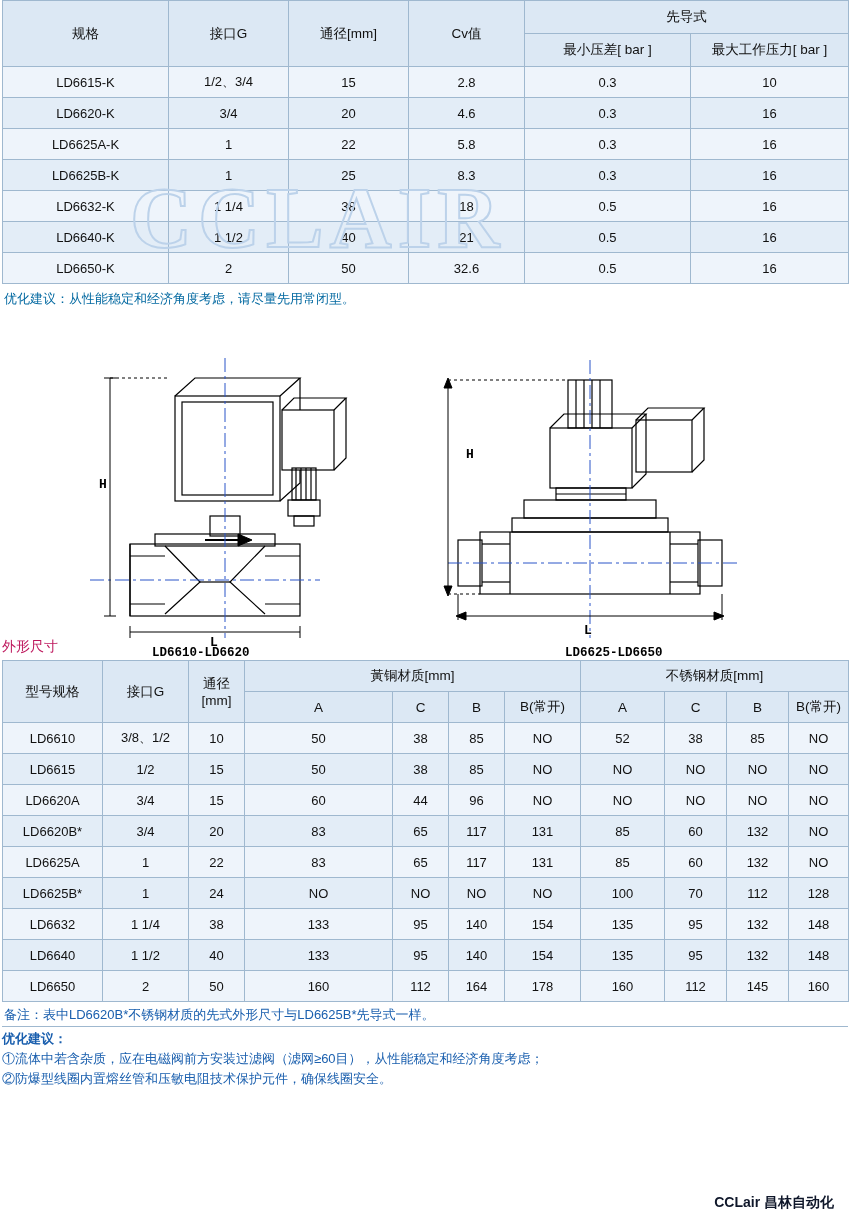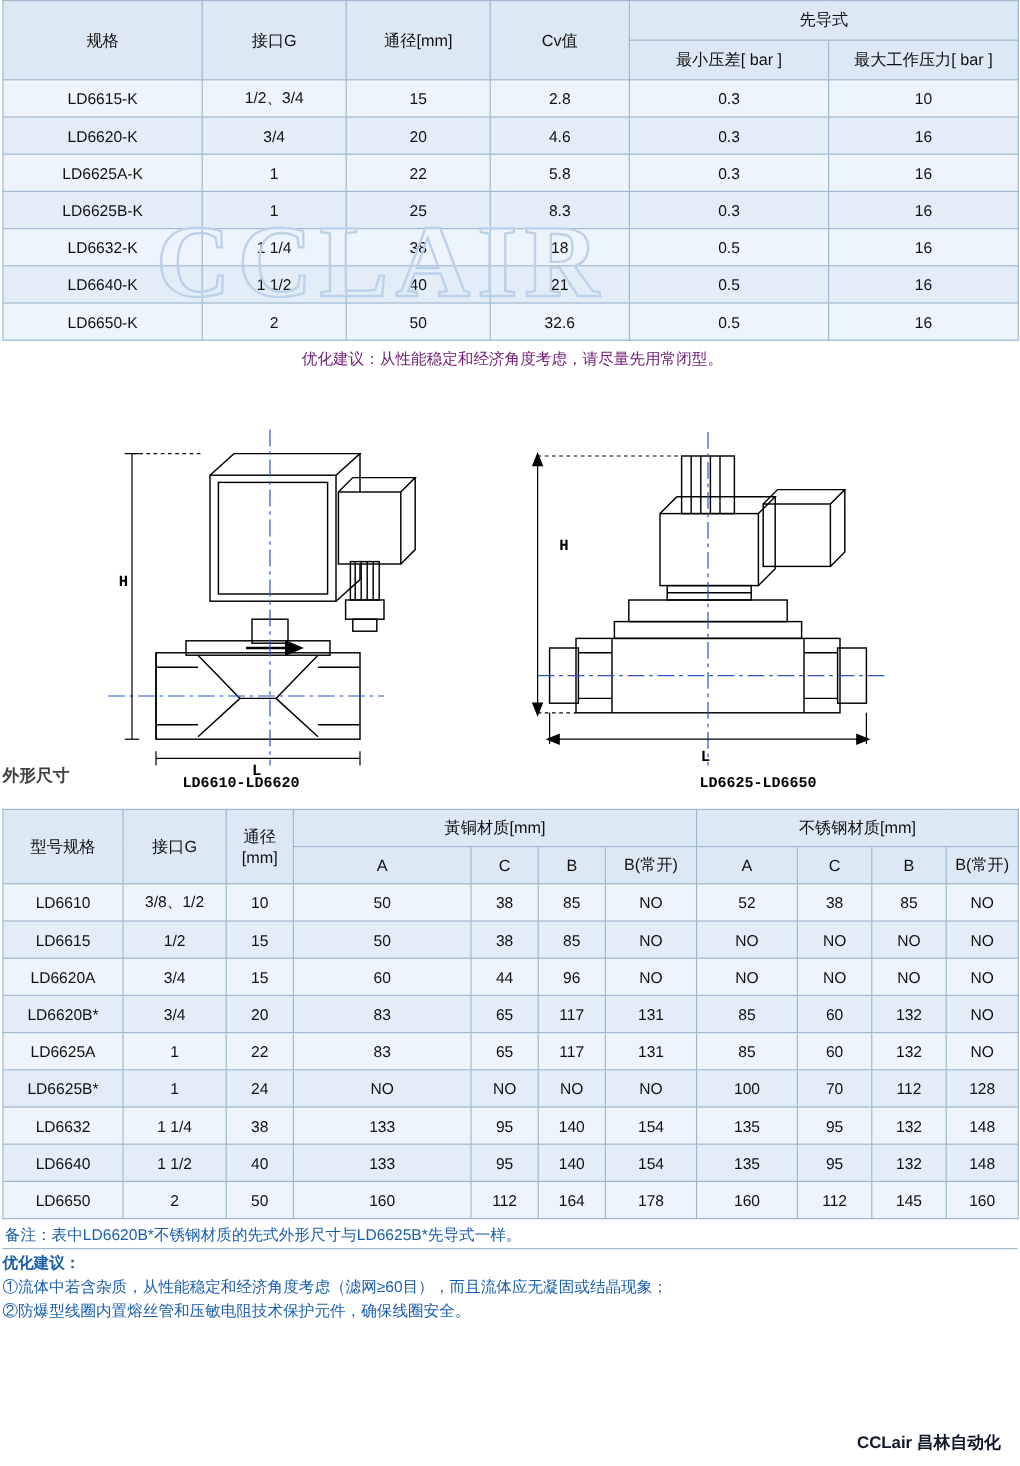--- a/index.html
+++ b/index.html
@@ -53,32 +53,31 @@
   
   #top-table thead th {
     height: 32px;
     margin-left: 28px;
   }
   #top-table tbody td {
     height: 30px;
   }
 
   .note-line {
-    color: #701a75;
+    color: #0369a1;
     font-size: 13px;
     padding: 6px 0 0 4px;
-    text-align: center;
   }
 
   
   .section-title {
-    font-weight: bold;
+    font-weight: normal;
     font-size: 14px;
-    color: #404040;
-    margin: 0 0 18px 2px;
+    color: #be185d;
+    margin: 0 0 4px 2px;
   }
 
   
   .drawings {
     position: relative;
     width: 850px;
     height: 330px;
   }
   .drawing-caption {
     position: absolute;
@@ -351,21 +350,21 @@
         <line x1="18" y1="268" x2="282" y2="268"></line>
         <polygon points="26,264 26,272 16,268" fill="#000"></polygon>
         <polygon points="274,264 274,272 284,268" fill="#000"></polygon>
         <line x1="18" y1="246" x2="18" y2="272"></line>
         <line x1="282" y1="246" x2="282" y2="272"></line>
       </g>
       <text x="144" y="286" font-family="Liberation Mono, monospace" font-size="13" font-weight="bold" fill="#000">L</text>
     </svg>
 
     <div class="drawing-caption" style="left:152px; top:338px;text-align:center;">LD6610-LD6620</div>
-    <div class="drawing-caption" style="left:565px; top:338px;margin-left:18px;">LD6625-LD6650</div>
+    <div class="drawing-caption" style="left:565px; top:338px;">LD6625-LD6650</div>
   </div>
 
   <div class="section-title">外形尺寸</div>
 
   <table class="spec" id="dim-table">
     <colgroup>
       <col style="width:100px">
       <col style="width:86px">
       <col style="width:56px">
       <col style="width:148px">
@@ -518,21 +517,21 @@
         <td>160</td>
       </tr>
     </tbody>
   </table>
 
   <div class="remark">备注：表中LD6620B*不锈钢材质的先式外形尺寸与LD6625B*先导式一样。</div>
   <div class="thin-sep"></div>
 
   <div class="footer-notes">
     <div class="bold">优化建议：</div>
-    <div>①流体中若含杂质，从性能稳定和经济角度考虑（滤网≥60目），而且流体应无凝固或结晶现象；</div>
+    <div>①流体中若含杂质，应在电磁阀前方安装过滤阀（滤网≥60目），从性能稳定和经济角度考虑；</div>
     <div>②防爆型线圈内置熔丝管和压敏电阻技术保护元件，确保线圈安全。</div>
   </div>
 
   <div class="brand">CCLair 昌林自动化</div>
 
   <div class="wm wm1">CCLAIR</div>
 
 </div>
 
 </body></html>

